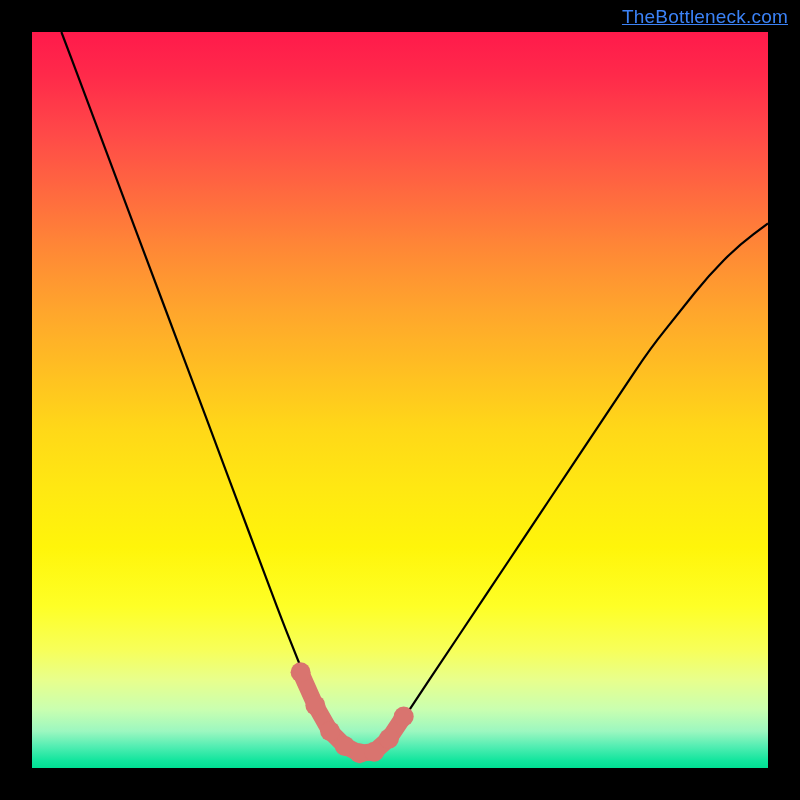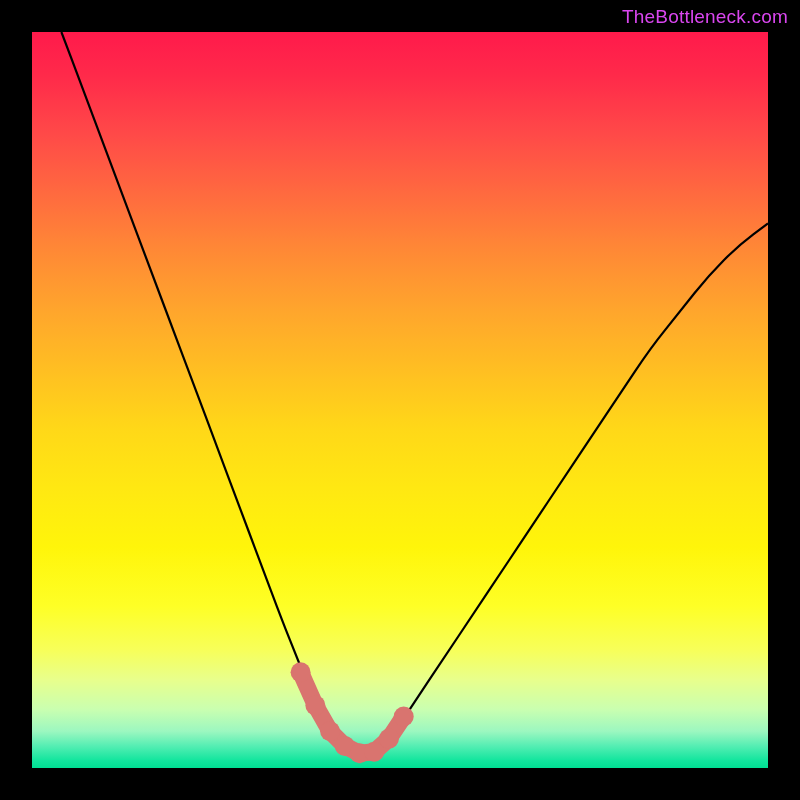--- a/index.html
+++ b/index.html
@@ -52,25 +52,26 @@
       #9cf7c0 95%,
       #55eeb3 97%,
       #11e59d 99%,
       #00df93 100%
     );
   }
   .watermark {
     position: absolute;
     top: 6px;
     right: 12px;
-    color: #d946ef;
+    color: #3b82f6;
     font-size: 19px;
     letter-spacing: 0.2px;
     font-weight: 500;
     user-select: none;
+    text-decoration: underline;
   }
   svg.curve {
     position: absolute;
     left: 0;
     top: 0;
     width: 100%;
     height: 100%;
   }
 </style>
 </head>

